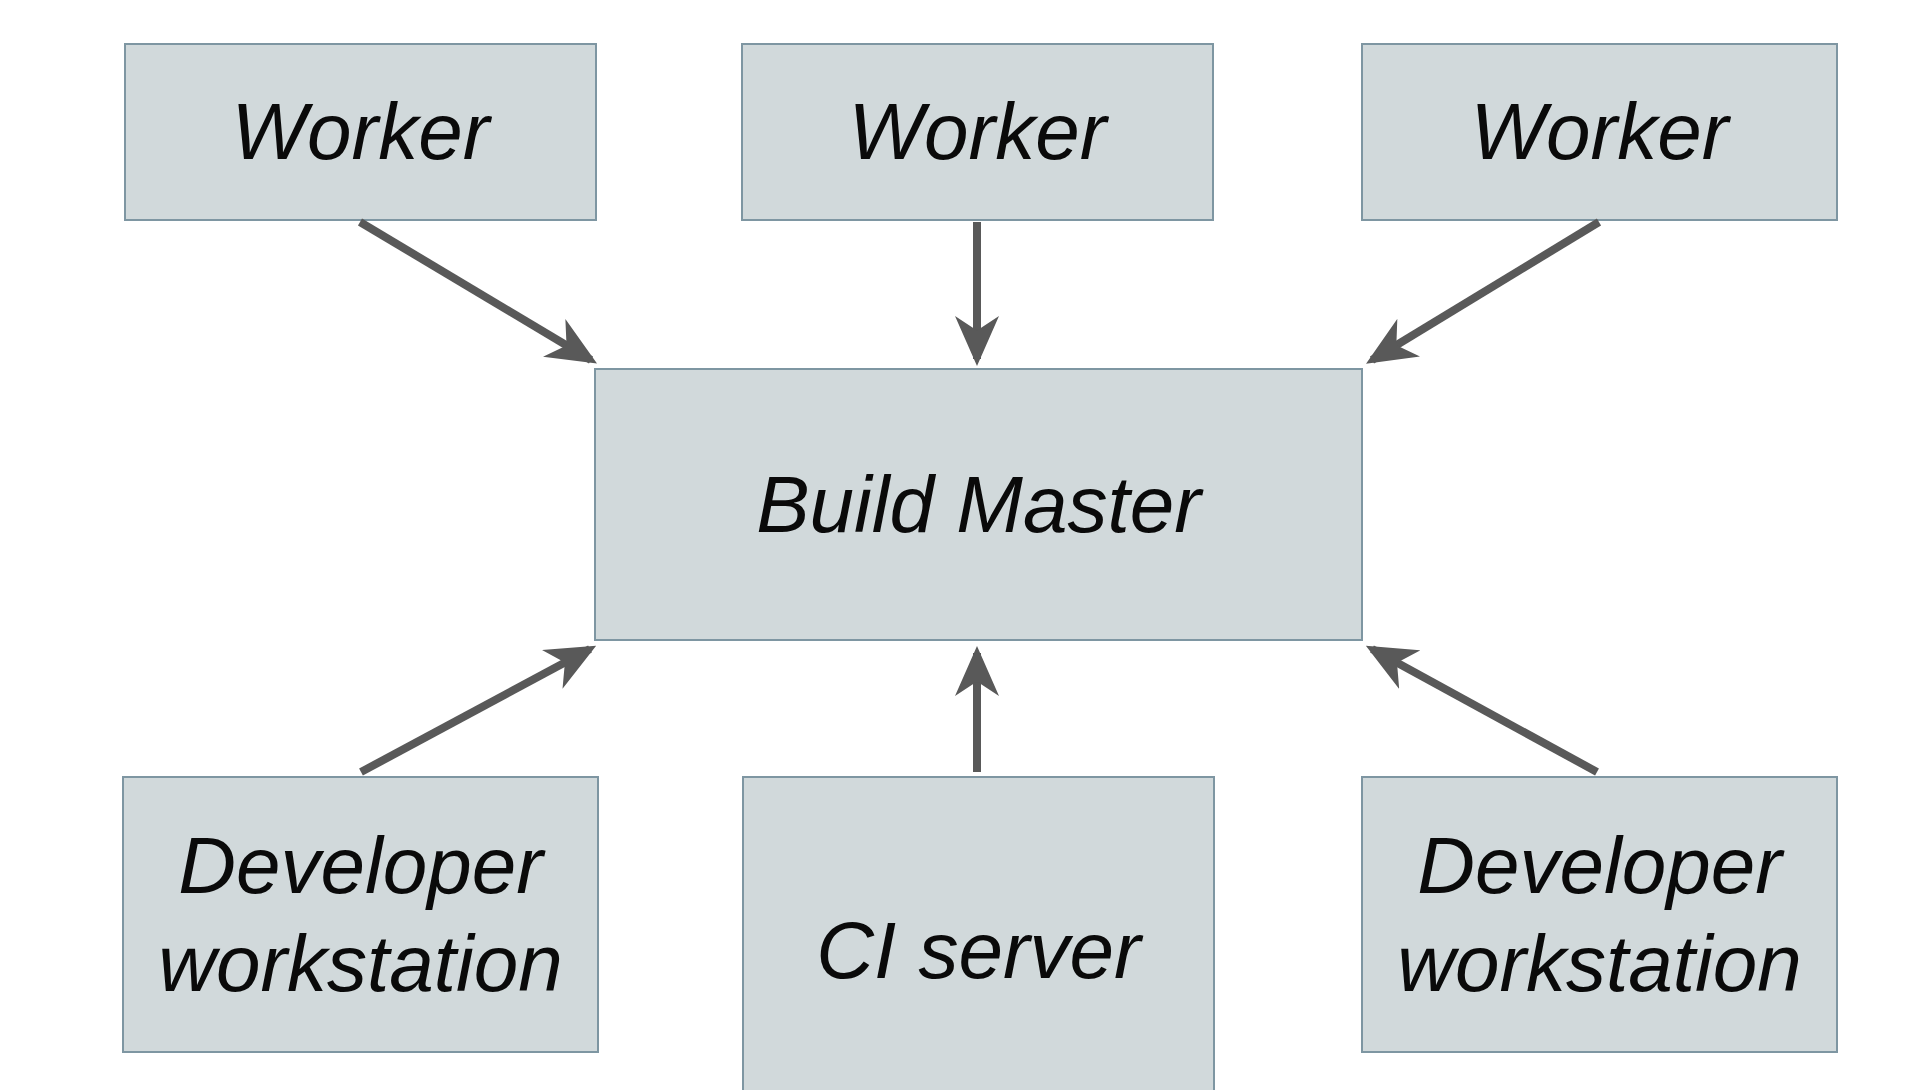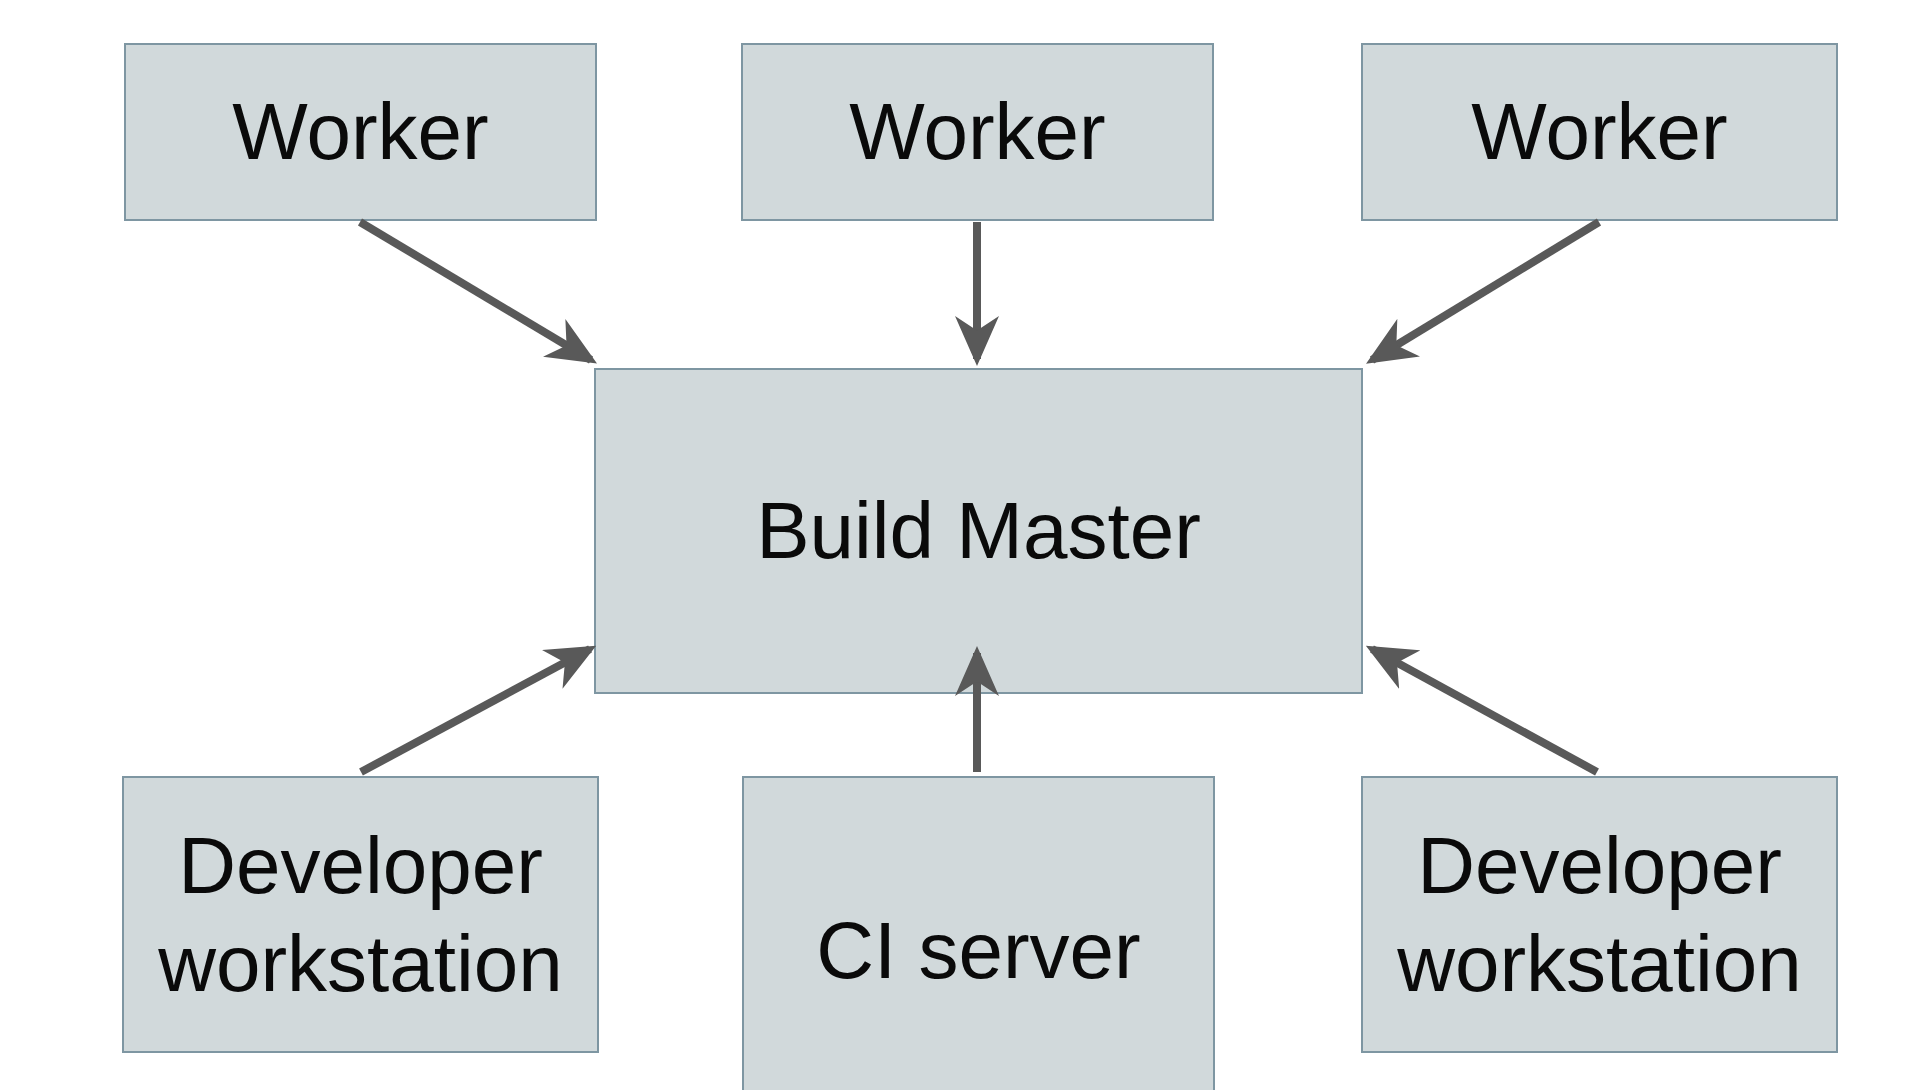--- a/index.html
+++ b/index.html
@@ -25,27 +25,28 @@
     justify-content: center;
     text-align: center;
     color: var(--text, #0a0a0a);
     font-size: 80px;
     line-height: 1.22;
     letter-spacing: 0;
   }
   .node .label {
     width: 100%;
     padding: 0 20px;
+    font-style: italic;
   }
   
   #worker-left   { left: 124px; top: 43px;  width: 473px; height: 178px; }
   #worker-middle { left: 741px; top: 43px;  width: 473px; height: 178px; }
   #worker-right  { left: 1361px; top: 43px; width: 477px; height: 178px; }
   
-  #build-master  { left: 594px; top: 368px; width: 769px; height: 326px; }
+  #build-master  { left: 594px; top: 368px; width: 769px; height: 273px; }
   
   #dev-left      { left: 122px; top: 776px;  width: 477px; height: 277px; }
   #ci-server     { left: 742px; top: 776px;  width: 473px; height: 350px; }
   #dev-right     { left: 1361px; top: 776px; width: 477px; height: 277px; }
 
   .arrows {
     position: absolute;
     left: 0;
     top: 0;
     width: 1910px;

